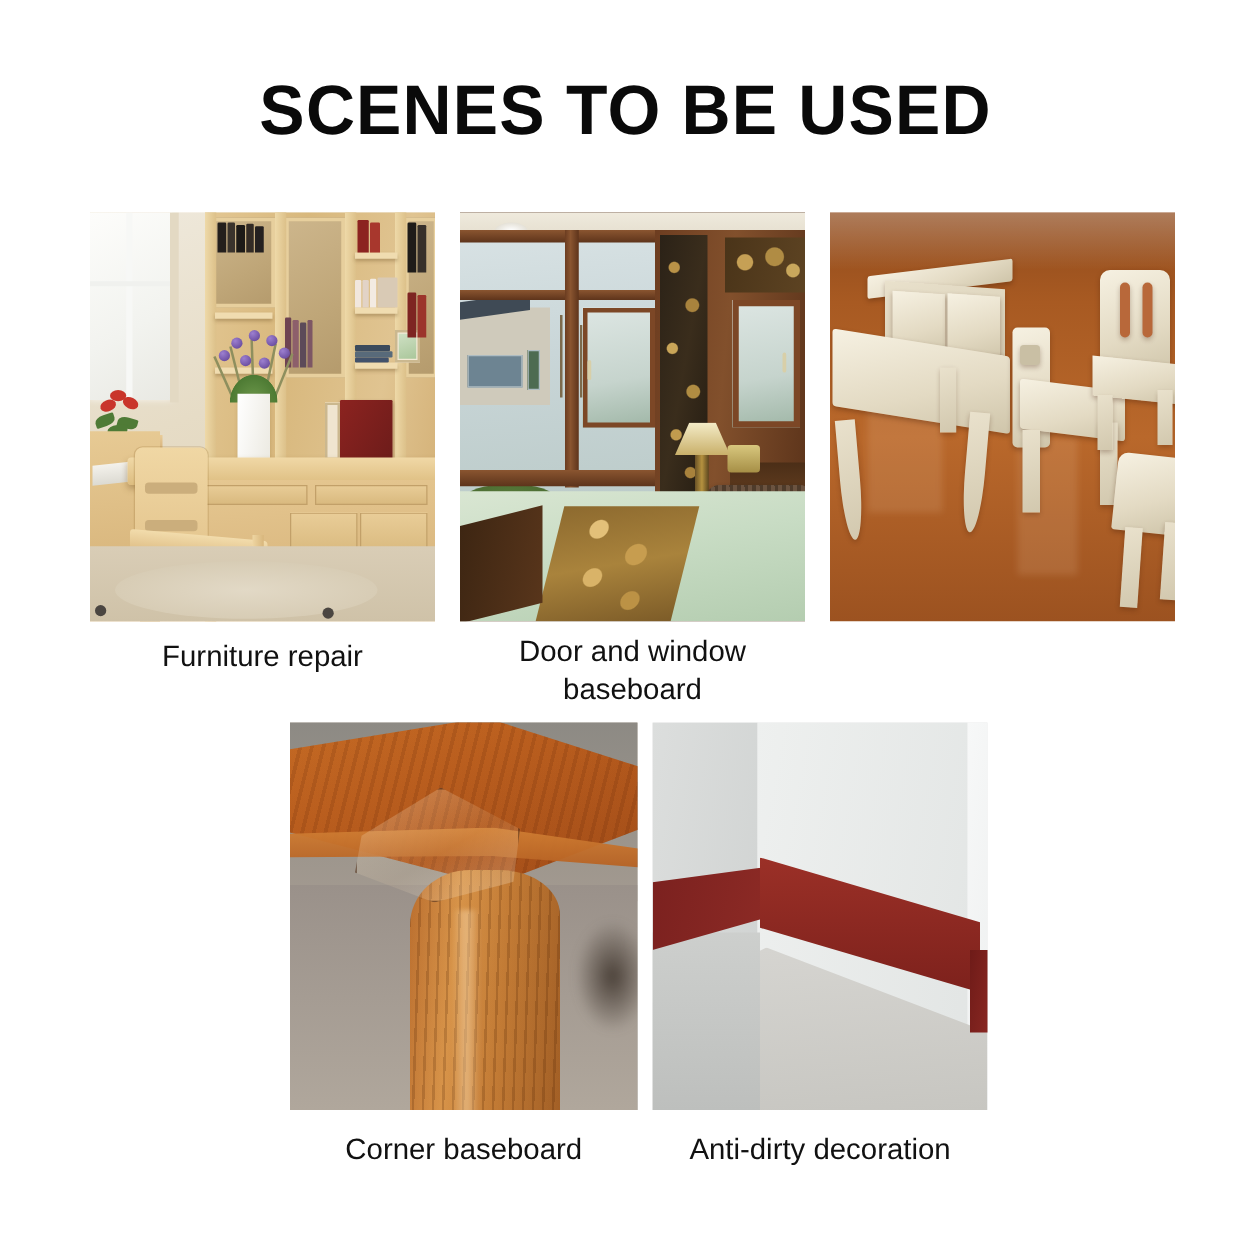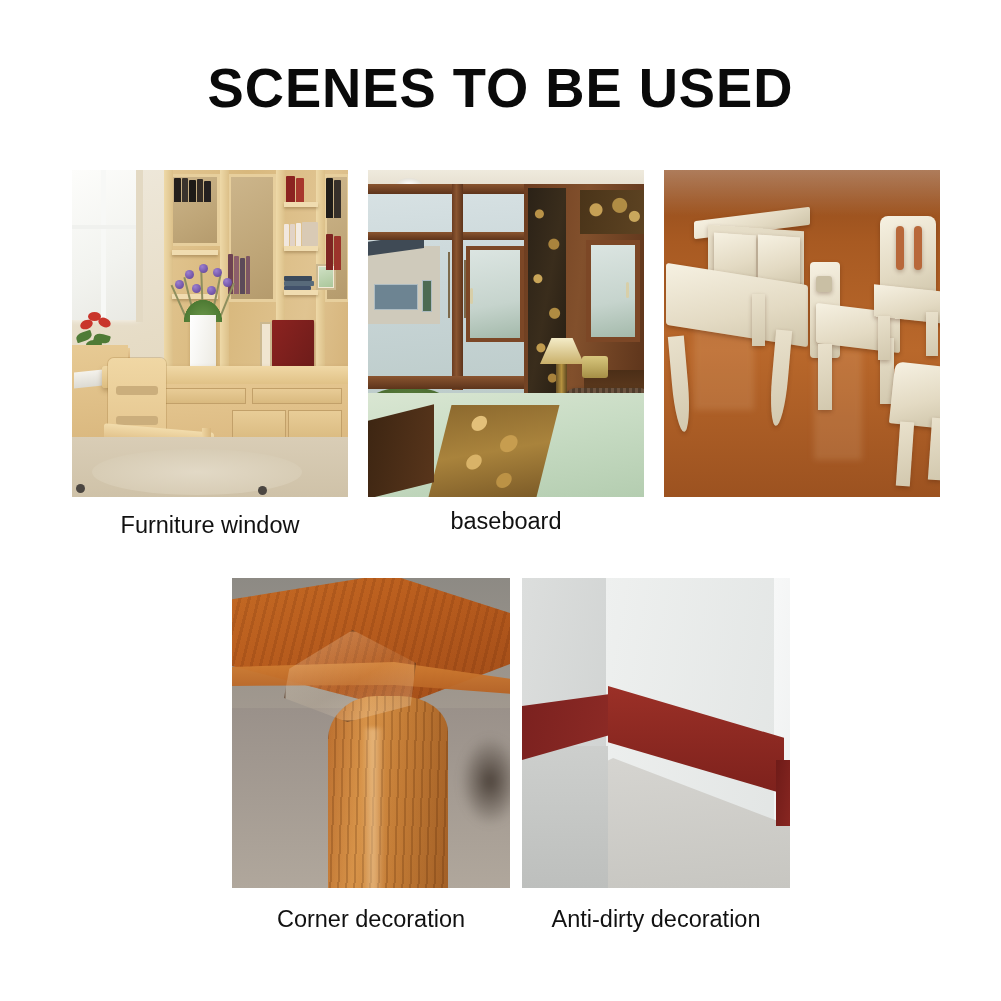--- a/index.html
+++ b/index.html
@@ -386,21 +386,21 @@
     <div class="chair-leg" style="left:38px;top:270px;height:56px;"></div>
     <div class="chair-leg" style="left:92px;top:276px;height:52px;"></div>
     <div class="chair-leg" style="left:130px;top:258px;height:46px;"></div>
 
     <div class="floor"></div>
     <div class="rug"></div>
     <div class="caster" style="left:4px;bottom:4px;"></div>
     <div class="caster" style="left:186px;bottom:2px;"></div>
   </div>
   <div class="caption">
-    <span>Furniture window</span>
+    <span>Furniture repair</span>
   </div>
 </div>
 
 <div class="cell" id="cell-doorwindow">
   <div class="photo p2">
     <div class="ceiling"></div>
     <div class="ceil-light"></div>
 
     <div class="glasswall">
       <div class="bldg" style="left:0;top:60px;width:72px;height:78px;"></div>
@@ -432,20 +432,21 @@
     <div class="headboard"></div>
     <div class="lampsmall"></div>
     <div class="lampbase"></div>
     <div class="lampshade"></div>
     <div class="pillow"></div>
     <div class="bed"></div>
     <div class="runner"></div>
     <div class="bedfoot"></div>
   </div>
   <div class="caption">
+    <span>Door and window</span>
     <span>baseboard</span>
   </div>
 </div>
 
 <div class="cell" id="cell-diy">
   <div class="photo p3">
     <div class="sheen"></div>
     <div class="refl" style="left:30px;top:120px;width:60px;height:120px;"></div>
     <div class="refl" style="left:150px;top:180px;width:48px;height:110px;"></div>
 
@@ -485,21 +486,21 @@
     <div class="bg-wall"></div>
     <div class="bg-floor"></div>
     <div class="shadowblob"></div>
     <div class="tabletop"></div>
     <div class="edge"></div>
     <div class="leg"></div>
     <div class="legshine"></div>
     <div class="protector"></div>
   </div>
   <div class="caption">
-    <span>Corner decoration</span>
+    <span>Corner baseboard</span>
   </div>
 </div>
 
 <div class="cell" id="cell-baseboard">
   <div class="photo p5">
     <div class="wall-left"></div>
     <div class="wall-mid"></div>
     <div class="wall-right"></div>
     <div class="floor-main"></div>
     <div class="floor-left"></div>

